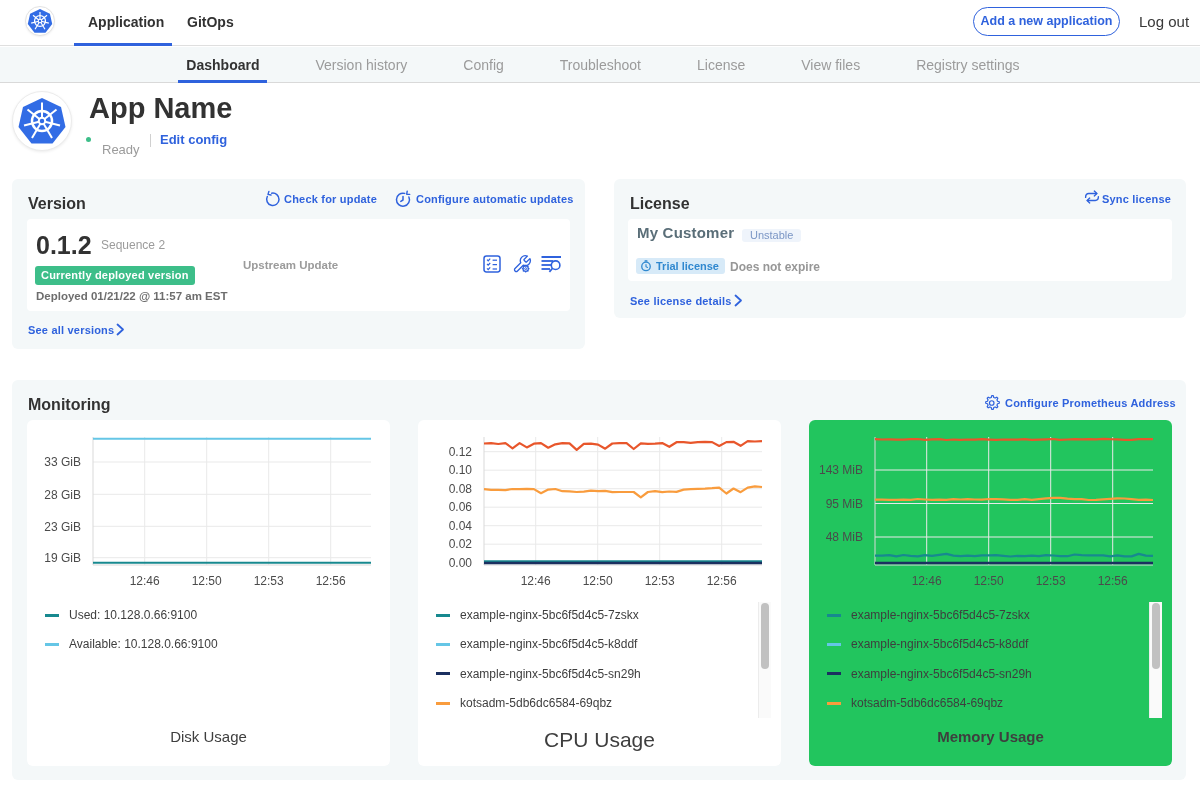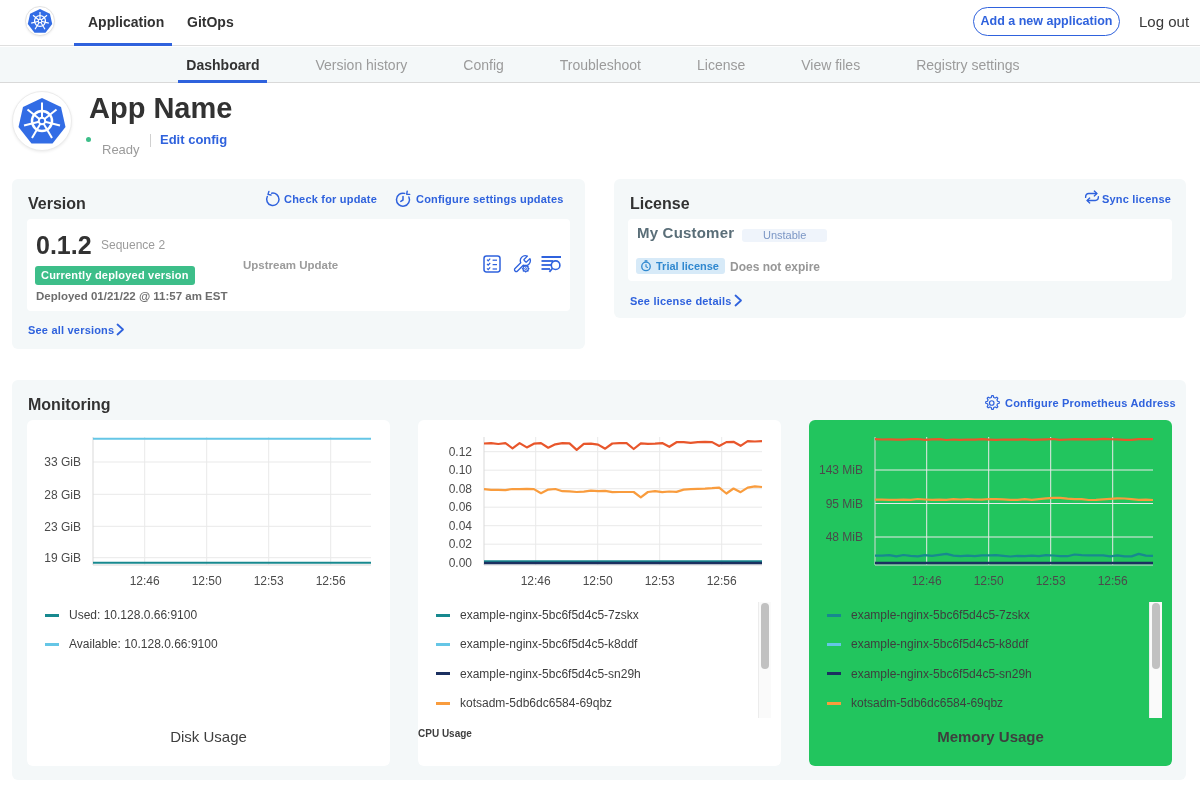--- a/index.html
+++ b/index.html
@@ -77,21 +77,21 @@
 <svg class="abs" style="left:264px;top:190px" width="17" height="17" viewBox="0 0 17 17">
   <path d="M 7.7 3.2 A 6.2 6.2 0 1 1 3.3 6.5" fill="none" stroke="#2f62dd" stroke-width="1.5" stroke-linecap="round"></path>
   <path d="M 4.9 1.4 L 4.0 4.4 L 7.0 5.0" fill="none" stroke="#2f62dd" stroke-width="1.4" stroke-linecap="round" stroke-linejoin="round"></path>
 </svg>
 <div class="abs link" style="left:284px;top:193px">Check for update</div>
 <svg class="abs" style="left:394px;top:190px" width="18" height="18" viewBox="0 0 18 18">
   <path d="M 14.9 7.0 A 6.5 6.5 0 1 1 10.7 3.4" fill="none" stroke="#2f62dd" stroke-width="1.5" stroke-linecap="round"></path>
   <path d="M 13.2 1.1 L 12.7 4.2 L 15.7 4.4" fill="none" stroke="#2f62dd" stroke-width="1.4" stroke-linecap="round" stroke-linejoin="round"></path>
   <path d="M 9 6.6 L 9 10 L 6.8 11.4" fill="none" stroke="#2f62dd" stroke-width="1.5" stroke-linecap="round" stroke-linejoin="round"></path>
 </svg>
-<div class="abs link" style="left:416px;top:193px">Configure settings updates</div>
+<div class="abs link" style="left:416px;top:193px">Configure automatic updates</div>
 
 <div class="abs white-box" style="left:27px;top:219px;width:543px;height:92px"></div>
 <div class="abs" style="left:36px;top:231px;font-size:25px;font-weight:bold;color:#323232">0.1.2</div>
 <div class="abs" style="left:101px;top:238px;font-size:12px;color:#9b9b9b">Sequence 2</div>
 <div class="abs" style="left:35px;top:266px;height:19px;background:#3dbe89;border-radius:3px;color:#fff;font-size:11px;font-weight:bold;line-height:19px;padding:0 6px;letter-spacing:.2px">Currently deployed version</div>
 <div class="abs" style="left:36px;top:290px;font-size:11.5px;color:#6d6d6d;font-weight:bold">Deployed 01/21/22 @ 11:57 am EST</div>
 <div class="abs" style="left:243px;top:259px;font-size:11.5px;color:#9b9b9b;font-weight:bold">Upstream Update</div>
 
 <svg class="abs" style="left:483px;top:255px" width="18" height="18" viewBox="0 0 18 18">
   <rect x="1" y="1" width="16" height="16" rx="2.4" fill="none" stroke="#2f62dd" stroke-width="1.5"></rect>
@@ -144,21 +144,21 @@
     <path d="M1.6 8.4 C1.6 5.8 2.4 4.5 4.8 4.5 L12.6 4.5"></path>
     <path d="M10.3 2.1 L12.9 4.5 L10.3 6.9"></path>
     <path d="M14.4 7.6 C14.4 10.2 13.6 11.5 11.2 11.5 L3.4 11.5"></path>
     <path d="M5.7 9.1 L3.1 11.5 L5.7 13.9"></path>
   </g>
 </svg>
 <div class="abs link" style="left:1102px;top:193px">Sync license</div>
 
 <div class="abs white-box" style="left:628px;top:219px;width:544px;height:62px"></div>
 <div class="abs" style="left:637px;top:224px;font-size:15px;font-weight:bold;color:#5a6e78;letter-spacing:.2px">My Customer</div>
-<div class="abs" style="left:742px;top:229px;height:13px;background:#eff4fb;border-radius:3px;color:#7b96c5;font-size:11px;line-height:13px;padding:0 21px">Unstable</div>
+<div class="abs" style="left:742px;top:229px;height:13px;background:#eff4fb;border-radius:3px;color:#7b96c5;font-size:11px;line-height:13px;padding:0 8px">Unstable</div>
 <div class="abs" style="left:636px;top:258px;height:16px;background:#d7eaf8;border-radius:3px;font-size:11px;font-weight:bold;color:#3088cf;line-height:16px;padding:0 6px 0 20px">Trial license</div>
 <svg class="abs" style="left:640px;top:260px" width="12" height="12" viewBox="0 0 13 13">
   <circle cx="6.5" cy="7" r="4.6" fill="none" stroke="#3088cf" stroke-width="1.4"></circle>
   <path d="M6.5 4.8 L6.5 7.2 L8.2 8" fill="none" stroke="#3088cf" stroke-width="1.2" stroke-linecap="round"></path>
   <line x1="5" y1="1" x2="8" y2="1" stroke="#3088cf" stroke-width="1.6"></line>
 </svg>
 <div class="abs" style="left:730px;top:260px;font-size:12px;color:#979797;font-weight:bold">Does not expire</div>
 <div class="abs link" style="left:630px;top:295px">See license details</div>
 <svg class="abs" style="left:734px;top:294px" width="9" height="13" viewBox="0 0 9 13">
   <path d="M1.5 1.5 L7 6.5 L1.5 11.5" fill="none" stroke="#2f62dd" stroke-width="1.8" stroke-linecap="round" stroke-linejoin="round"></path>
@@ -234,21 +234,21 @@
 <div style="position:absolute;left:18px;top:193.5px;width:14px;height:3px;background:#17898f"></div>
 <div style="position:absolute;left:42px;top:188.0px;font-size:12px;color:#3e3e3e">example-nginx-5bc6f5d4c5-7zskx</div>
 <div style="position:absolute;left:18px;top:222.9px;width:14px;height:3px;background:#65c6e6"></div>
 <div style="position:absolute;left:42px;top:217.4px;font-size:12px;color:#3e3e3e">example-nginx-5bc6f5d4c5-k8ddf</div>
 <div style="position:absolute;left:18px;top:252.3px;width:14px;height:3px;background:#1b3060"></div>
 <div style="position:absolute;left:42px;top:246.8px;font-size:12px;color:#3e3e3e">example-nginx-5bc6f5d4c5-sn29h</div>
 <div style="position:absolute;left:18px;top:281.7px;width:14px;height:3px;background:#f99c3d"></div>
 <div style="position:absolute;left:42px;top:276.2px;font-size:12px;color:#3e3e3e">kotsadm-5db6dc6584-69qbz</div>
 <div style="position:absolute;left:340px;top:182px;width:13px;height:116px;background:#fafafa;border-left:1px solid #ececec"></div>
 <div style="position:absolute;left:342.5px;top:183px;width:8px;height:66px;background:#c1c1c1;border-radius:4px"></div>
-<div style="position:absolute;left:0;top:308px;width:363px;text-align:left;font-size:10px;font-weight:bold;color:#3e3e3e">CPU Usage</div>
+<div style="position:absolute;left:0;top:308px;width:363px;text-align:center;font-size:21px;font-weight:normal;color:#3e3e3e">CPU Usage</div>
 </div>
 <div class="abs" style="left:809px;top:420px;width:363px;height:346px;background:#22c55e;border-radius:6px">
 <svg width="363" height="172" viewBox="0 0 363 172" style="position:absolute;left:0;top:0">
 <line x1="66" y1="50" x2="344" y2="50" stroke="#e9e9e9" stroke-width="1"></line>
 <line x1="66" y1="83.5" x2="344" y2="83.5" stroke="#e9e9e9" stroke-width="1"></line>
 <line x1="66" y1="117" x2="344" y2="117" stroke="#e9e9e9" stroke-width="1"></line>
 <line x1="117.7" y1="17" x2="117.7" y2="145" stroke="#e9e9e9" stroke-width="1"></line>
 <line x1="179.7" y1="17" x2="179.7" y2="145" stroke="#e9e9e9" stroke-width="1"></line>
 <line x1="241.7" y1="17" x2="241.7" y2="145" stroke="#e9e9e9" stroke-width="1"></line>
 <line x1="303.7" y1="17" x2="303.7" y2="145" stroke="#e9e9e9" stroke-width="1"></line>

